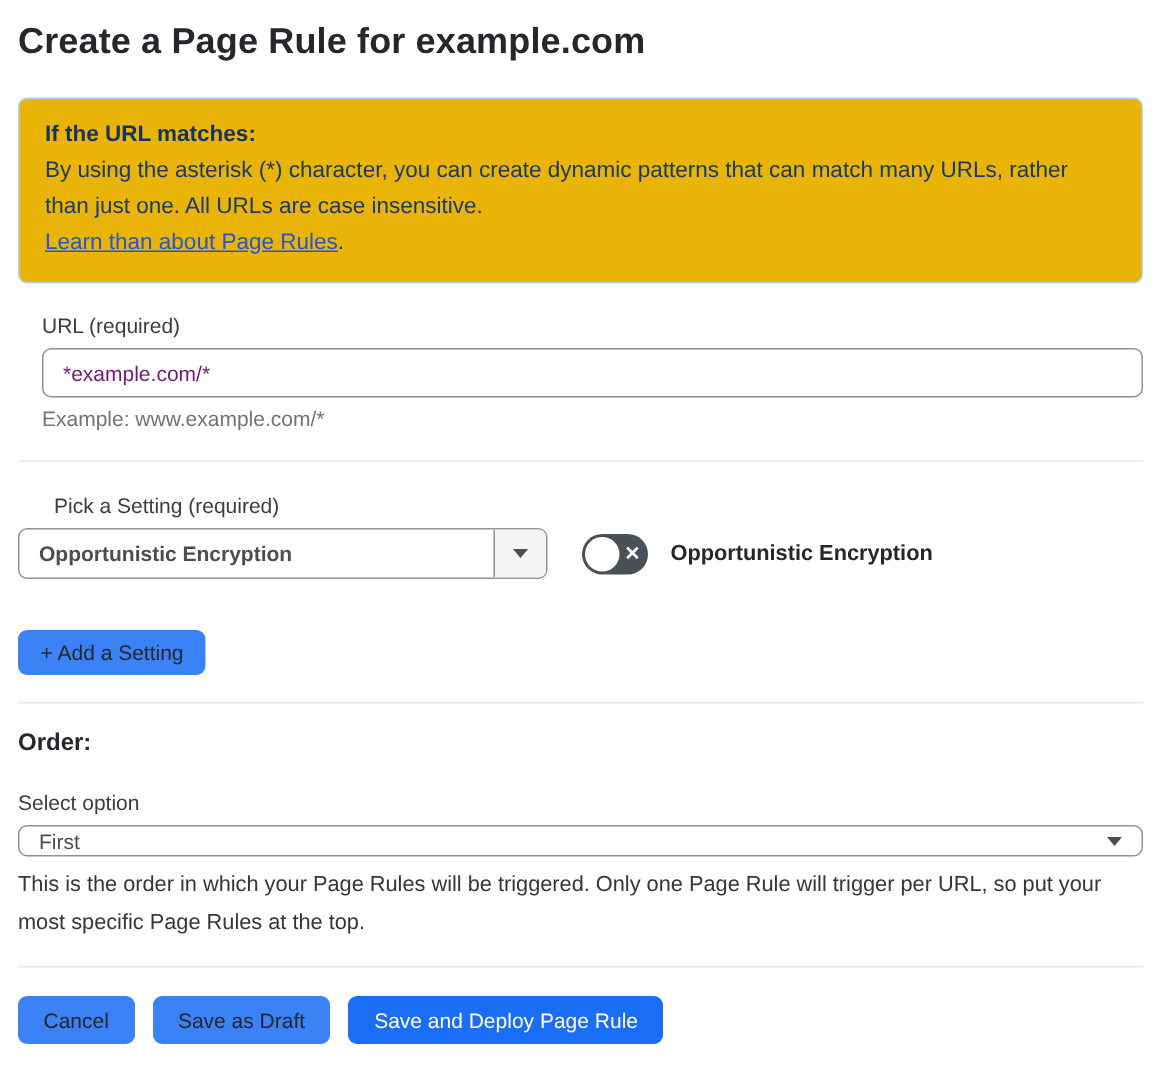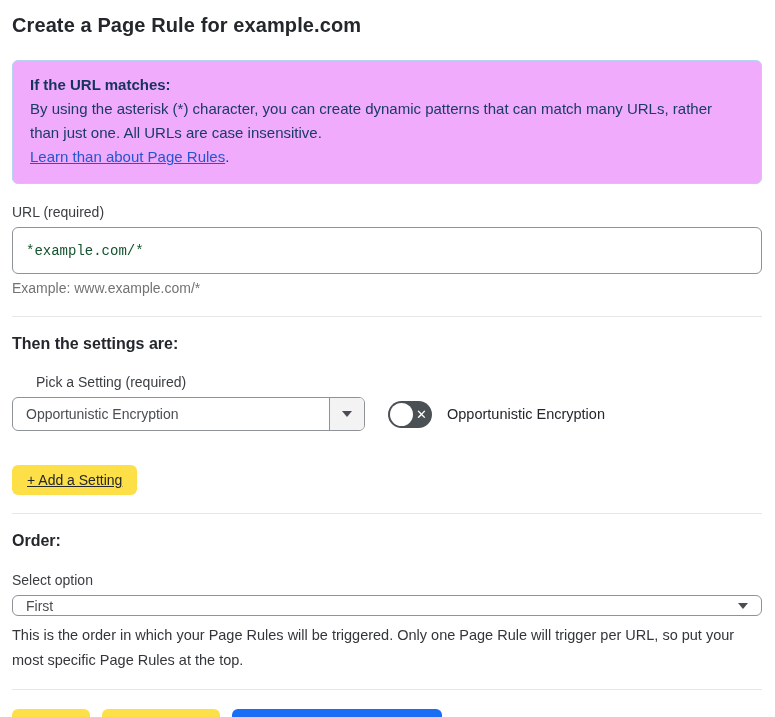--- a/index.html
+++ b/index.html
@@ -9,30 +9,30 @@
     height: 717px;
     font-family: "Liberation Sans", sans-serif;
     color: #24272b;
     overflow: hidden;
   }
   .page {
     padding: 12px 13px 0 12px;
     width: 775px;
   }
   .page-title {
-    font-size: 20px;
+    font-size: 24px;
     font-weight: 700;
     color: #24272b;
     margin-top: 2px;
     letter-spacing: 0.1px;
   }
   
   .info-box {
     margin-top: 23px;
-    background: #f0abfc;
+    background: #eab308;
     border: 1px solid #b4d3f0;
     border-radius: 6px;
     padding: 12px 17px 14px 17px;
     color: #1b3a66;
     font-size: 15px;
     line-height: 24px;
   }
   .info-box .info-heading {
     font-weight: 700;
     font-size: 15px;
@@ -48,30 +48,30 @@
     font-size: 14px;
     color: #3a3d41;
     margin-bottom: 7px;
   }
   .helper-text {
     font-size: 14px;
     color: #737373;
     margin-top: 6px;
   }
   
-  .url-group { margin-top: 20px; }
+  .url-group { margin-top: 20px; margin-left: 16px; }
   .text-input {
     width: 100%;
-    height: 47px;
+    height: 33px;
     border: 1px solid #8f9296;
     border-radius: 6px;
     padding: 0 13px;
     font-size: 14px;
-    font-family: Liberation Mono, monospace;
-    color: #14532d;
+    font-family: Liberation Sans, sans-serif;
+    color: #701a75;
     background: #ffffff;
     outline: none;
   }
   .divider {
     border: none;
     border-top: 1px solid #e7e7e8;
     margin: 0;
   }
   .divider-1 { margin-top: 20px; }
   .section-heading {
@@ -79,20 +79,21 @@
     font-weight: 700;
     color: #24272b;
     margin-top: 18px;
   }
   
   .picker-label { margin-top: 21px; margin-left: 24px; }
   .setting-row {
     display: flex;
     align-items: center;
     margin-top: 0;
+    font-weight: bold;
   }
   .select-box {
     display: flex;
     align-items: stretch;
     border: 1px solid #8f9296;
     border-radius: 6px;
     background: #ffffff;
     height: 34px;
     cursor: pointer;
     overflow: hidden;
@@ -162,23 +163,22 @@
     justify-content: center;
     border: none;
     border-radius: 6px;
     font-family: "Liberation Sans", sans-serif;
     font-size: 14px;
     cursor: pointer;
     height: 32px;
     padding: 0 17px;
   }
   .btn-gray {
-    background: #fde047;
-    color: #24272b;
-    text-decoration: underline;
+    background: #3b82f6;
+    color: #24272b;
   }
   .btn-blue {
     background: #1a6ef5;
     color: #ffffff;
   }
   .add-setting-btn {
     margin-top: 34px;
     height: 30px;
     padding: 0 15px;
   }
@@ -220,21 +220,20 @@
   </div>
 
   <div class="url-group">
     <div class="field-label">URL (required)</div>
     <input class="text-input" type="text" value="*example.com/*" style="">
     <div class="helper-text">Example: www.example.com/*</div>
   </div>
 
   <hr class="divider divider-1">
 
-  <h2 class="section-heading">Then the settings are:</h2>
 
   <div class="field-label picker-label">Pick a Setting (required)</div>
 
   <div class="setting-row">
     <div class="select-box setting-select">
       <div class="select-value">Opportunistic Encryption</div>
       <div class="select-arrow-section">
         <span class="caret-down"></span>
       </div>
     </div>

